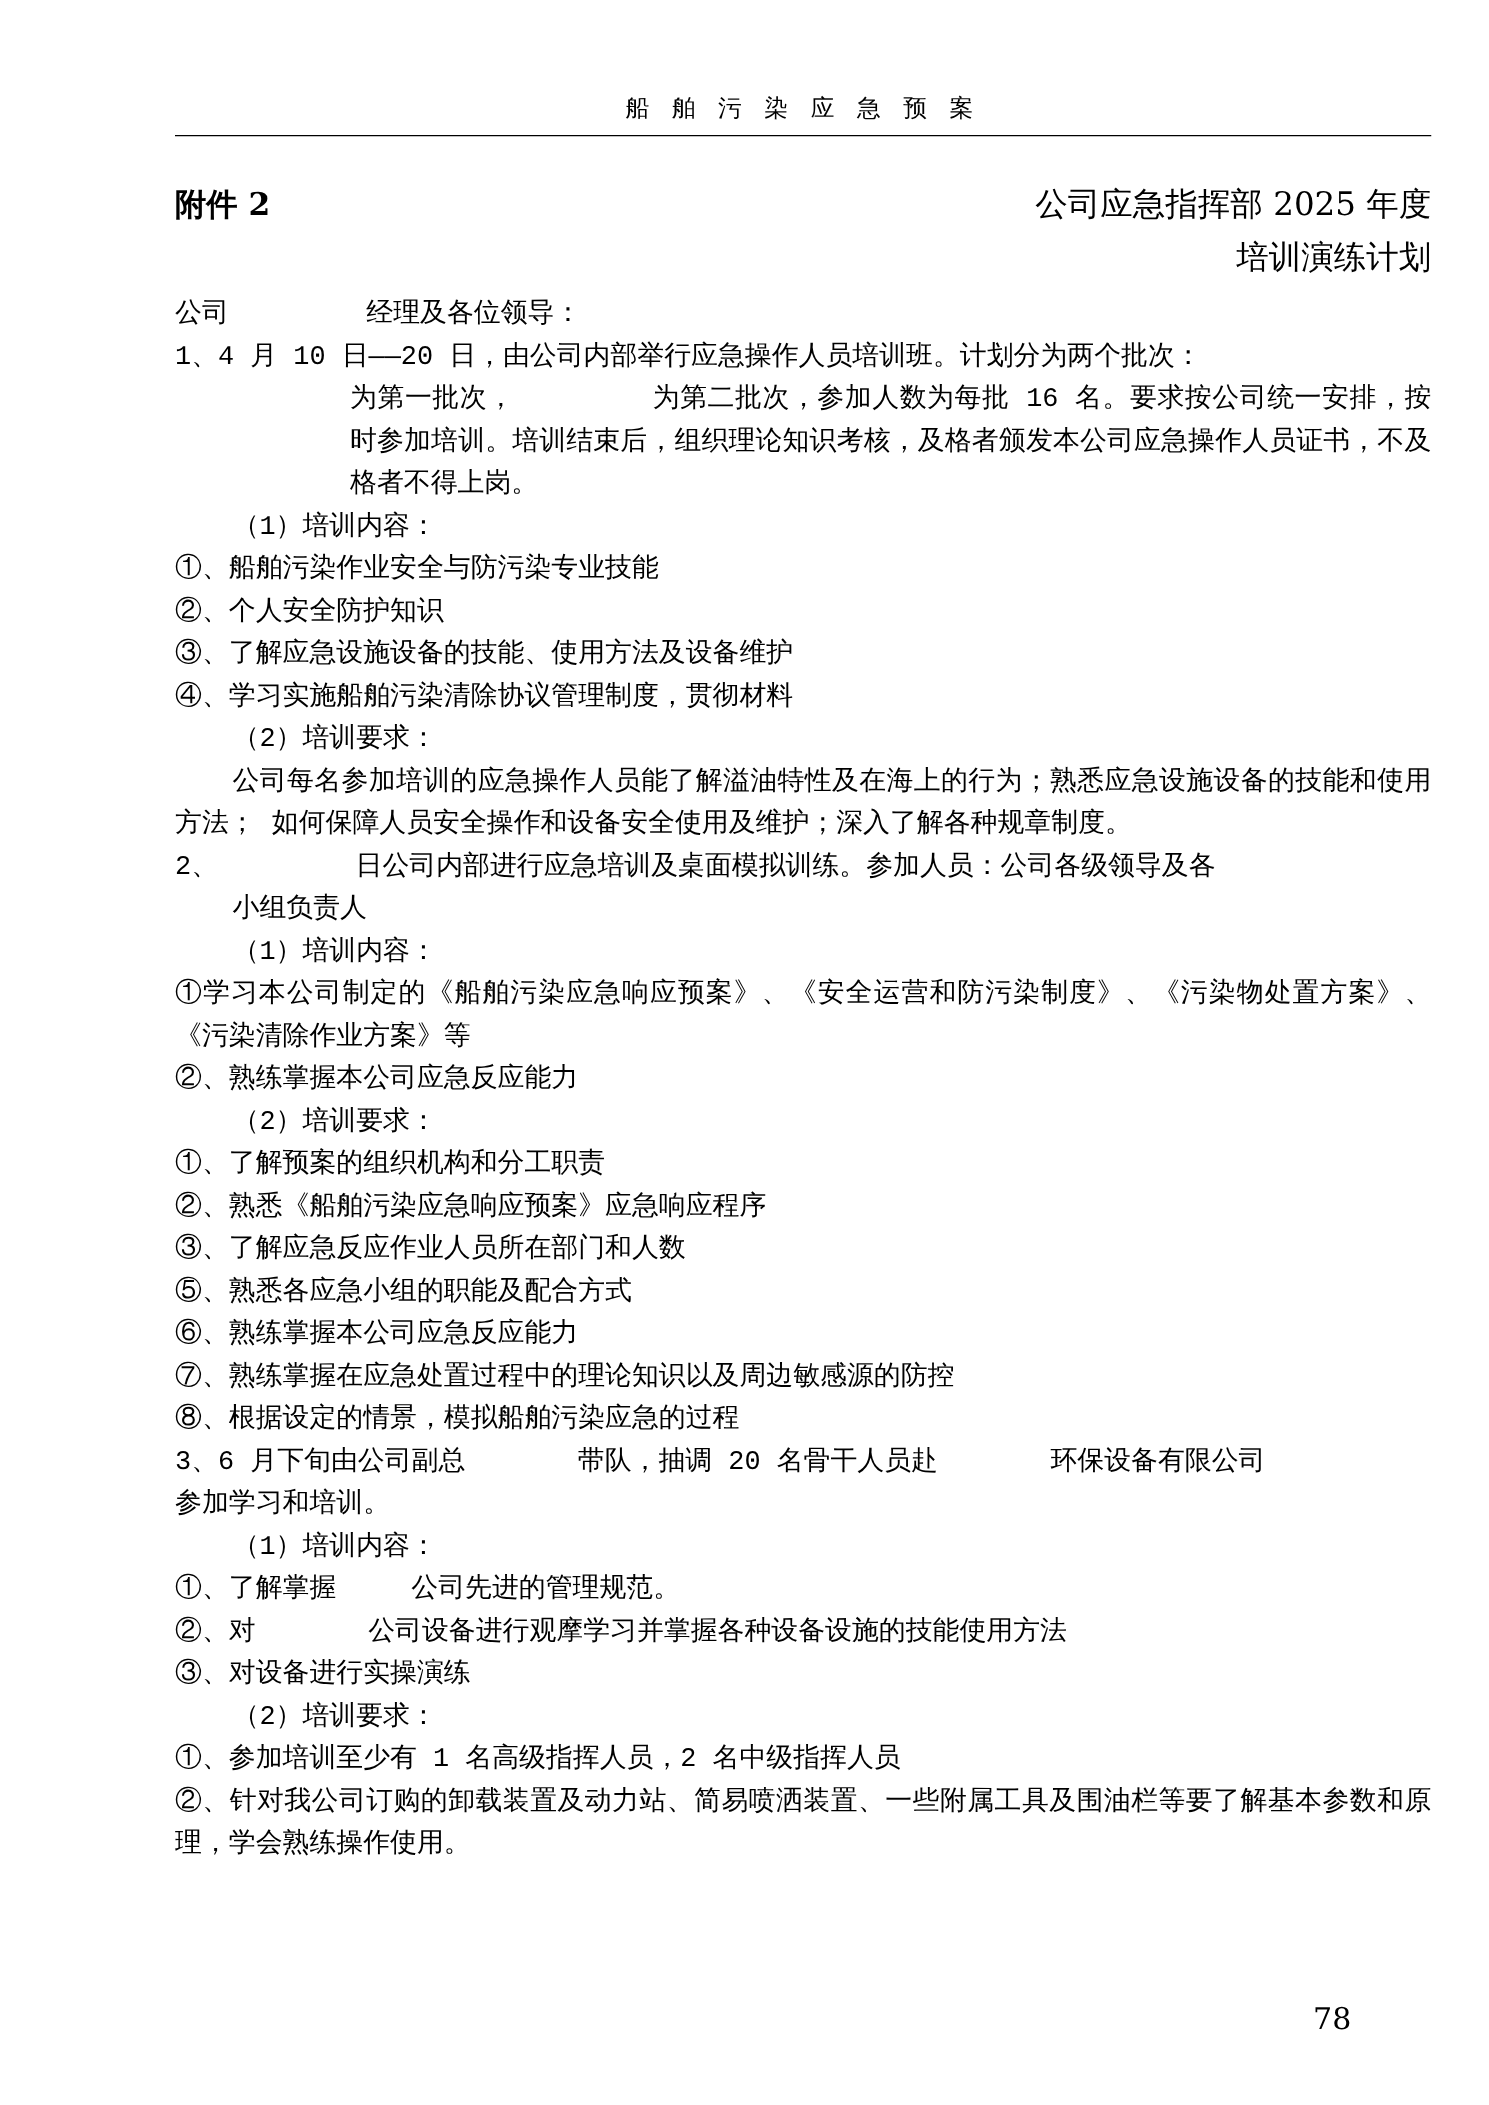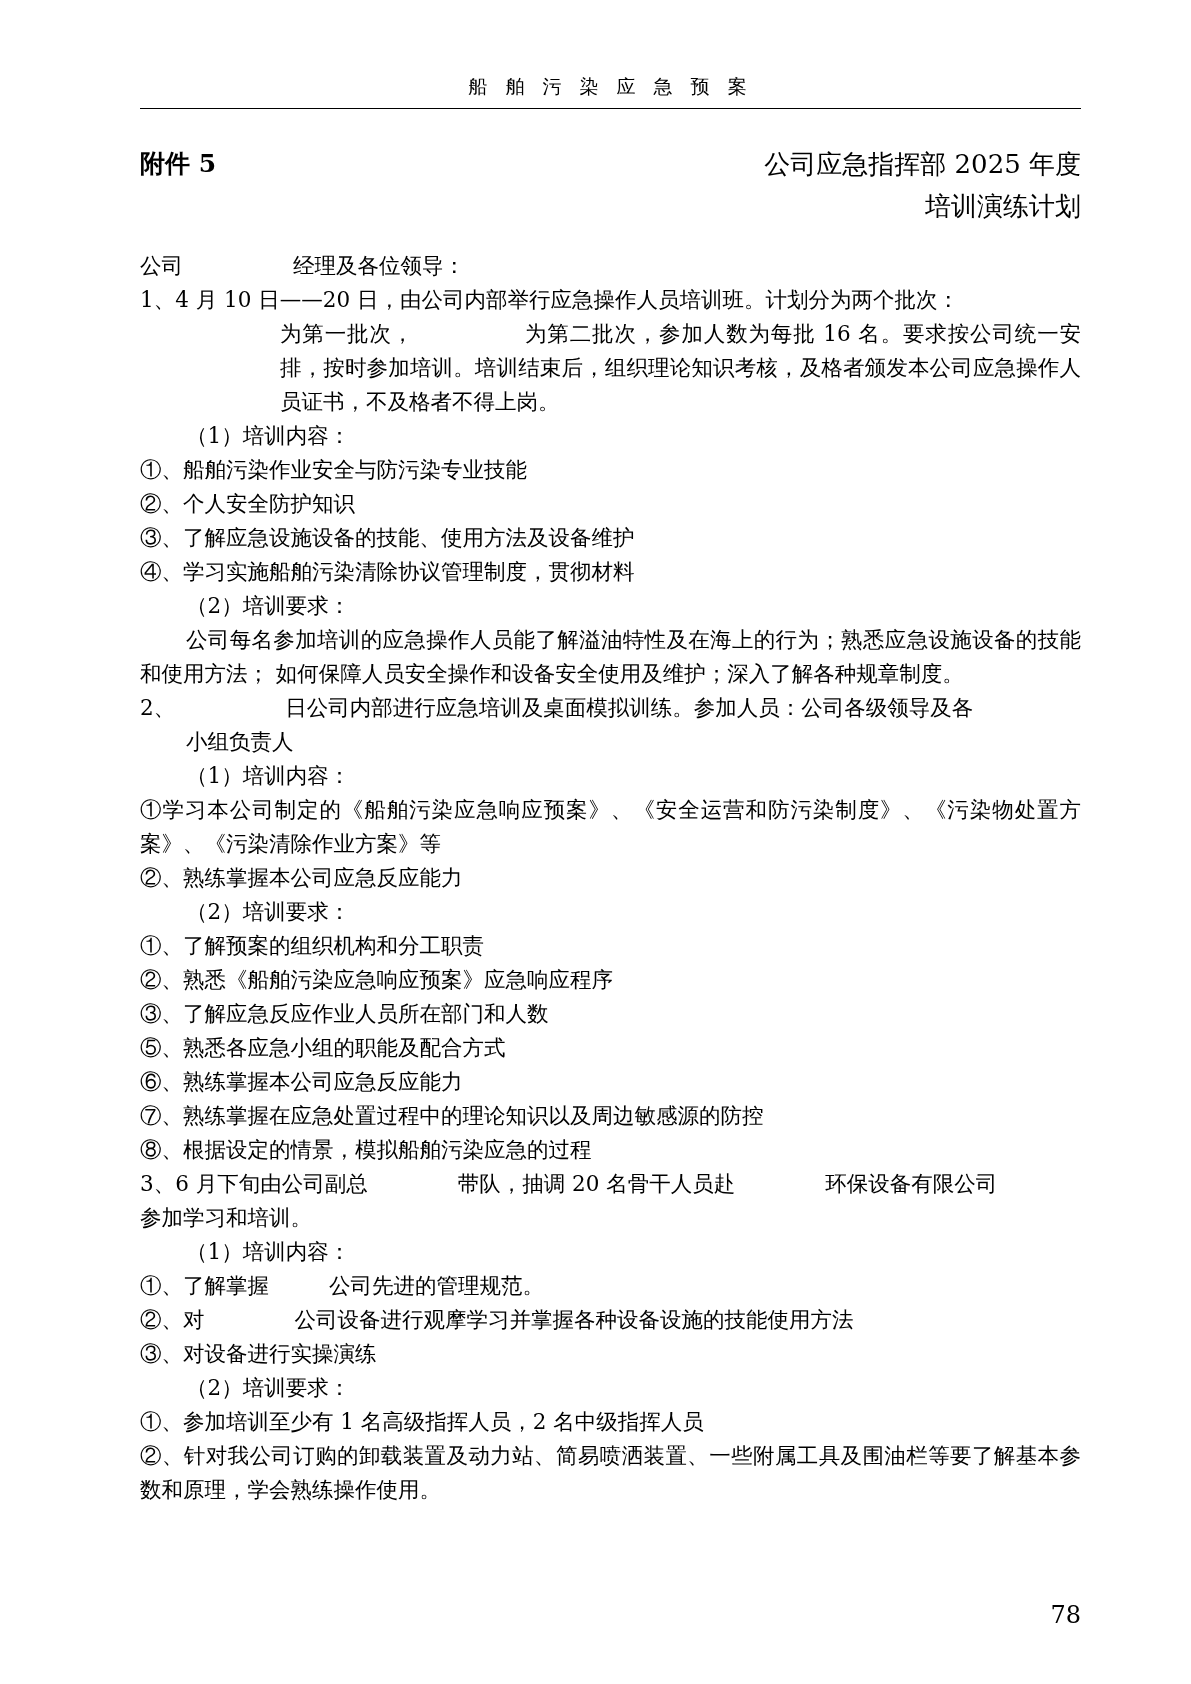--- a/index.html
+++ b/index.html
@@ -11,21 +11,21 @@
     width: 1191px;
     height: 1684px;
     font-family: "DejaVu Serif", "Liberation Serif", serif;
     color: #000000;
     position: relative;
   }
   .page {
     width: 1191px;
     height: 1684px;
     box-sizing: border-box;
-    padding: 74px 110px 40px 140px;
+    padding: 74px 46px 40px 140px;
     position: relative;
   }
   .header {
     text-align: center;
     font-size: 19px;
     letter-spacing: 6px;
     padding-bottom: 8px;
   }
   .header-rule {
     border-bottom: 1.6px solid #000;
@@ -47,24 +47,25 @@
   .doc-title {
     text-align: right;
     font-size: 26px;
     line-height: 42px;
     padding-left: 20px;
   }
   .doc-title .line2 {
     display: block;
   }
   .body-text {
-    margin-top: 20px;
+    margin-top: 6px;
     font-size: 21.5px;
     line-height: 34px;
     text-align: justify;
+    font-family: Liberation Mono, monospace;
   }
   p {
     margin: 0;
     padding: 0;
   }
   .indent2 {
     text-indent: 46px;
   }
   .hang {
     padding-left: 46px;
@@ -93,21 +94,21 @@
 </style>
 </head>
 <body>
 
 <div class="page">
 
   <div class="header">船 舶 污 染 应 急 预 案</div>
   <div class="header-rule"></div>
 
   <div class="title-block">
-    <div class="attachment-label">附件 5</div>
+    <div class="attachment-label">附件 2</div>
     <div class="doc-title">
       <span>公司应急指挥部 2025 年度</span>
       <span class="line2">培训演练计划</span>
     </div>
   </div>
 
   <div class="body-text">
 
     <p>
       <span>公司</span><span class="gap-wide"></span><span>经理及各位领导：</span>

